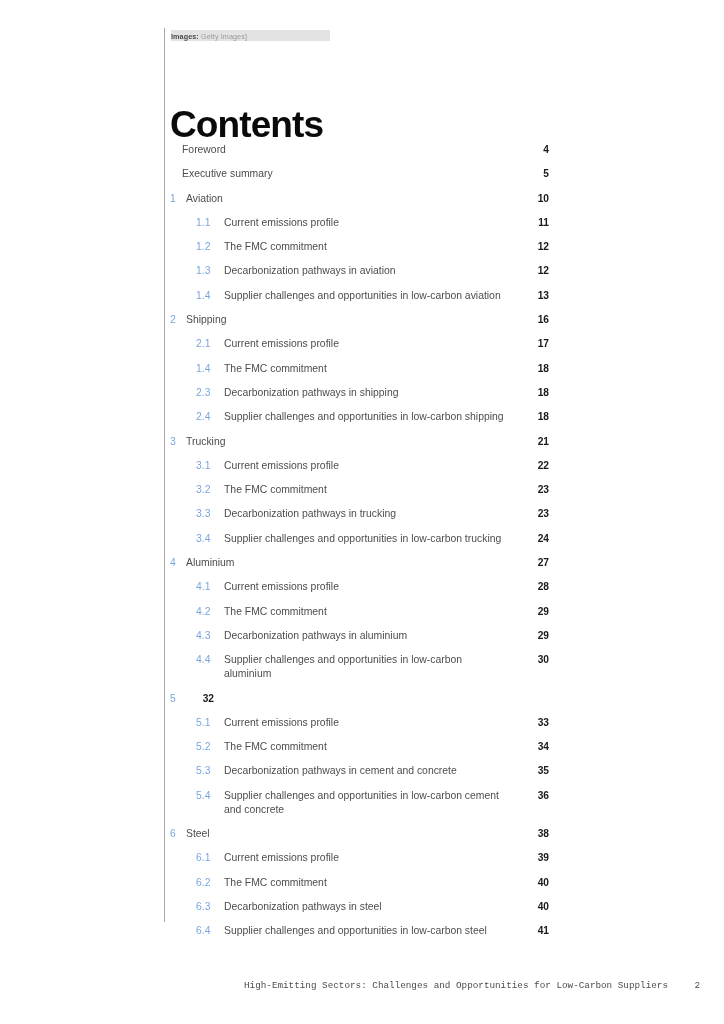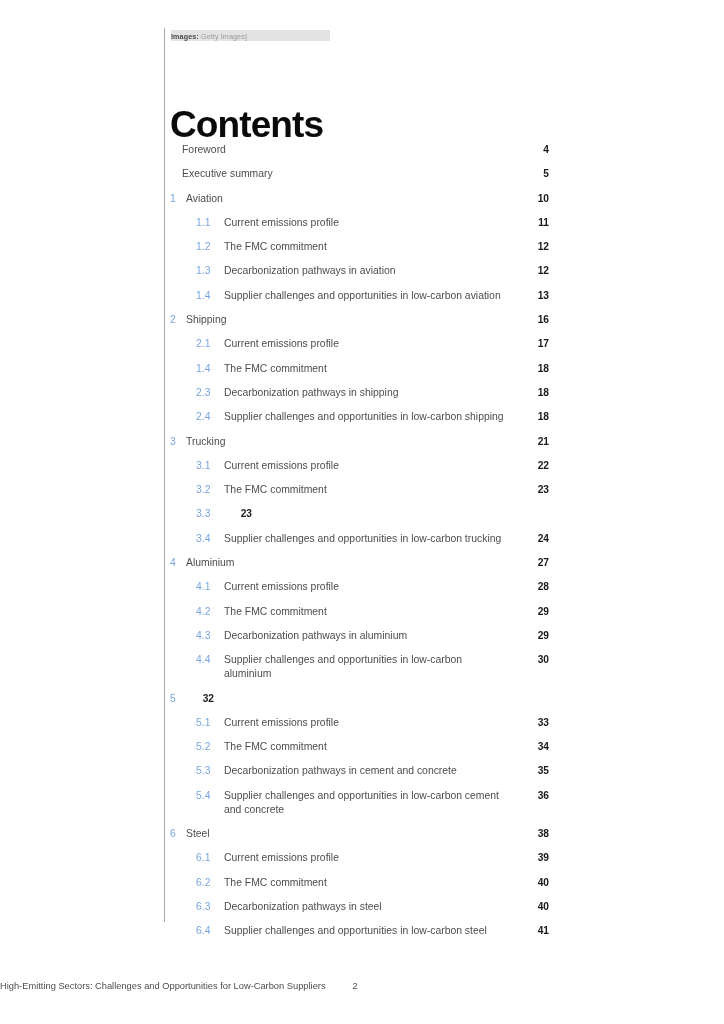--- a/index.html
+++ b/index.html
@@ -123,23 +123,24 @@
     text-align: right;
   }
 
   
   .footer {
     position: absolute;
     left: 0;
     top: 980px;
     width: 724px;
     display: flex;
-    justify-content: flex-start;
+    justify-content: flex-end;
     padding-right: 24px;
     box-sizing: border-box;
+    font-family: Liberation Mono, monospace;
   }
   .footer-text {
     font-size: 9.3px;
     color: #4d4d4d;
     line-height: 12px;
     white-space: nowrap;
   }
   .footer-page {
     font-size: 9.3px;
     color: #4d4d4d;
@@ -232,20 +233,21 @@
         <span class="toc-title">Current emissions profile</span>
         <span class="toc-page">22</span>
       </div>
       <div class="toc-row level-2">
         <span class="toc-num">3.2</span>
         <span class="toc-title">The FMC commitment</span>
         <span class="toc-page">23</span>
       </div>
       <div class="toc-row level-2">
         <span class="toc-num">3.3</span>
+        <span class="toc-title">Decarbonization pathways in trucking</span>
         <span class="toc-page">23</span>
       </div>
       <div class="toc-row level-2">
         <span class="toc-num">3.4</span>
         <span class="toc-title">Supplier challenges and opportunities in low-carbon trucking</span>
         <span class="toc-page">24</span>
       </div>
       <div class="toc-row level-1">
         <span class="toc-num">4</span>
         <span class="toc-title">Aluminium</span>

